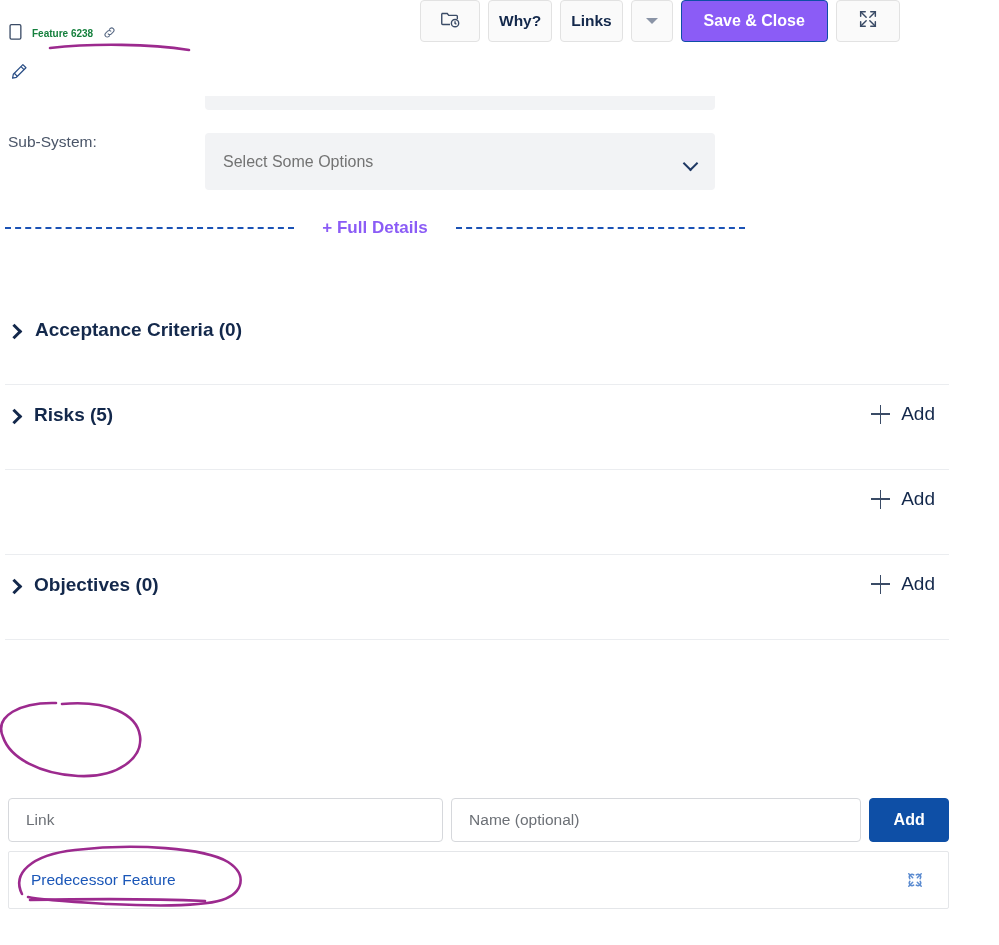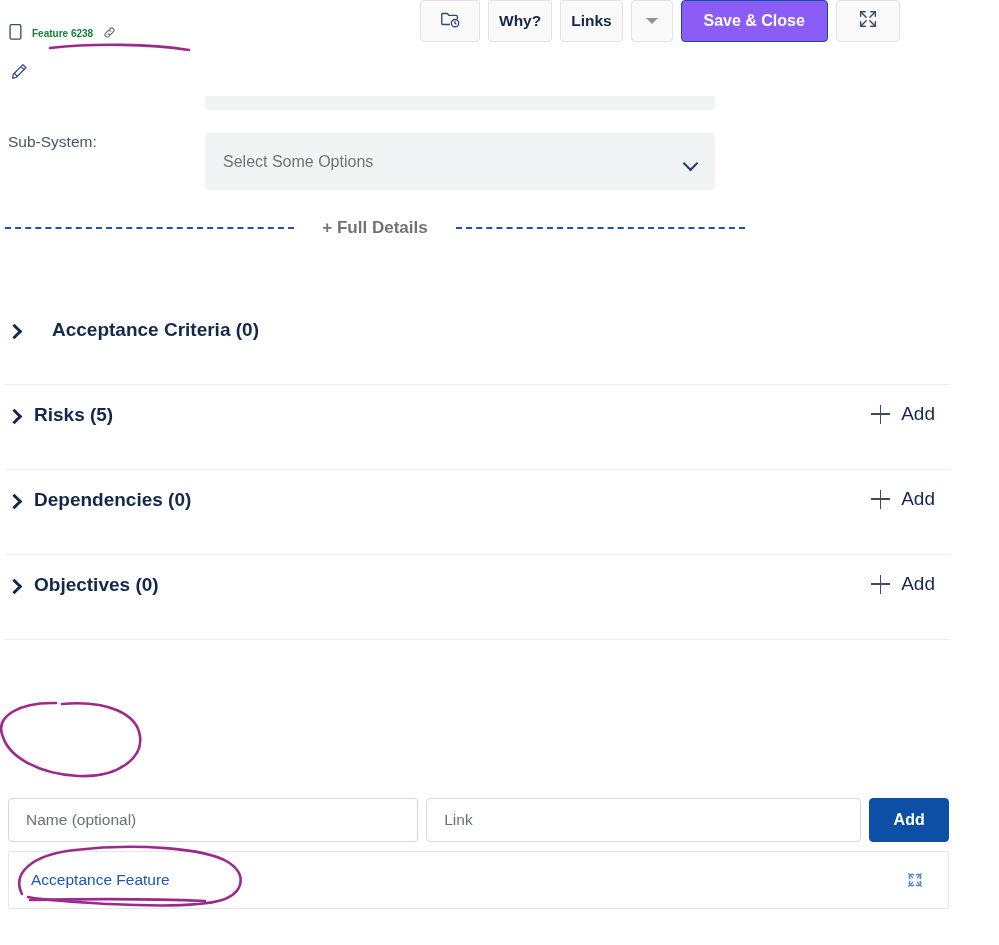--- a/index.html
+++ b/index.html
@@ -144,21 +144,21 @@
     gap: 0;
   }
   .fd-dash {
     flex: 1;
     height: 0;
     border-top: 2px dashed #1b52b5;
   }
   .fd-link {
     font-size: 17px;
     font-weight: bold;
-    color: #737373;
+    color: #8b5cf6;
     padding: 0 28px;
     white-space: nowrap;
     cursor: pointer;
   }
 
   
   .sections {
     position: absolute;
     left: 5px; top: 300px;
     width: 944px;
@@ -226,21 +226,21 @@
     content: "";
     position: absolute;
     background: #3a4b66;
   }
   .plus-ico::before { left: 0; top: 8.5px; width: 19px; height: 1.6px; }
   .plus-ico::after  { top: 0; left: 8.5px; height: 19px; width: 1.6px; }
   .add-text {
     font-size: 19px;
     color: #13284b;
   }
-  .sec-indent .sec-title { margin-left: 18px; }
+  .sec-indent .sec-title { margin-left: 1px; }
 
   
   .link-editor {
     position: absolute;
     left: 8px; top: 798px;
     width: 941px;
     display: flex;
     gap: 8px;
   }
   .lk-input {
@@ -388,24 +388,20 @@
       <span class="chev-right"></span>
       <span class="sec-title">Risks (5)</span>
     </div>
     <div class="add-link">
       <span class="plus-ico"></span>
       <span class="add-text">Add</span>
     </div>
   </div>
 
   <div class="section">
-    <div class="sec-head">
-      <span class="chev-right"></span>
-      <span class="sec-title">Dependencies (0)</span>
-    </div>
     <div class="add-link">
       <span class="plus-ico"></span>
       <span class="add-text">Add</span>
     </div>
   </div>
 
   <div class="section">
     <div class="sec-head">
       <span class="chev-right"></span>
       <span class="sec-title">Objectives (0)</span>
@@ -413,27 +409,27 @@
     <div class="add-link">
       <span class="plus-ico"></span>
       <span class="add-text">Add</span>
     </div>
   </div>
 
 
 </div>
 
 <div class="link-editor">
+  <input class="lk-input lk-url" type="text" placeholder="Link" style="">
   <input class="lk-input lk-name" type="text" placeholder="Name (optional)" style="">
-  <input class="lk-input lk-url" type="text" placeholder="Link" style="">
   <button class="lk-add">Add</button>
 </div>
 
 <div class="link-row">
-  <span class="link-row-name">Acceptance Feature</span>
+  <span class="link-row-name">Predecessor Feature</span>
   <span class="unlink-ico">
     <svg width="22" height="22" viewBox="0 0 24 24" fill="none" stroke="#5b8bd0" stroke-width="1.6" stroke-linecap="round">
       <path d="M9.5 9.5 L5.2 5.2"></path>
       <path d="M6.4 10.6a3 3 0 0 1 4.2-4.2"></path>
       <path d="M14.5 14.5 L18.8 18.8"></path>
       <path d="M17.6 13.4a3 3 0 0 1-4.2 4.2"></path>
       <path d="M14.5 9.5 L18.8 5.2"></path>
       <path d="M17.6 10.6a3 3 0 0 0-4.2-4.2"></path>
       <path d="M9.5 14.5 L5.2 18.8"></path>
       <path d="M6.4 13.4a3 3 0 0 0 4.2 4.2"></path>

